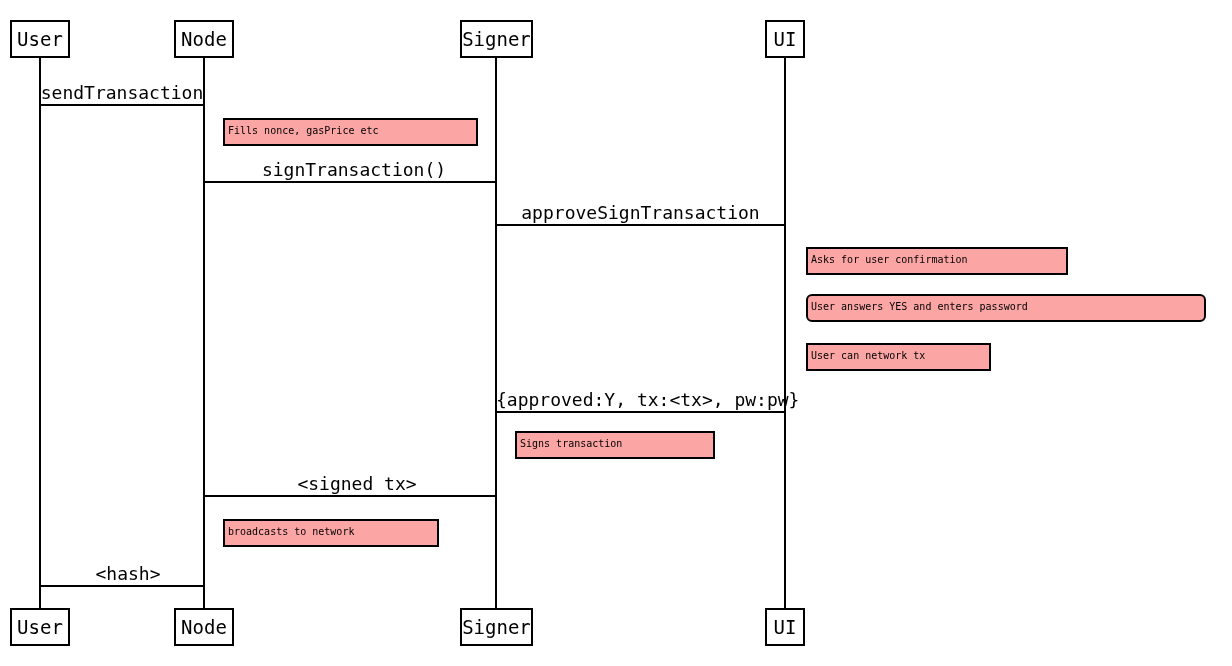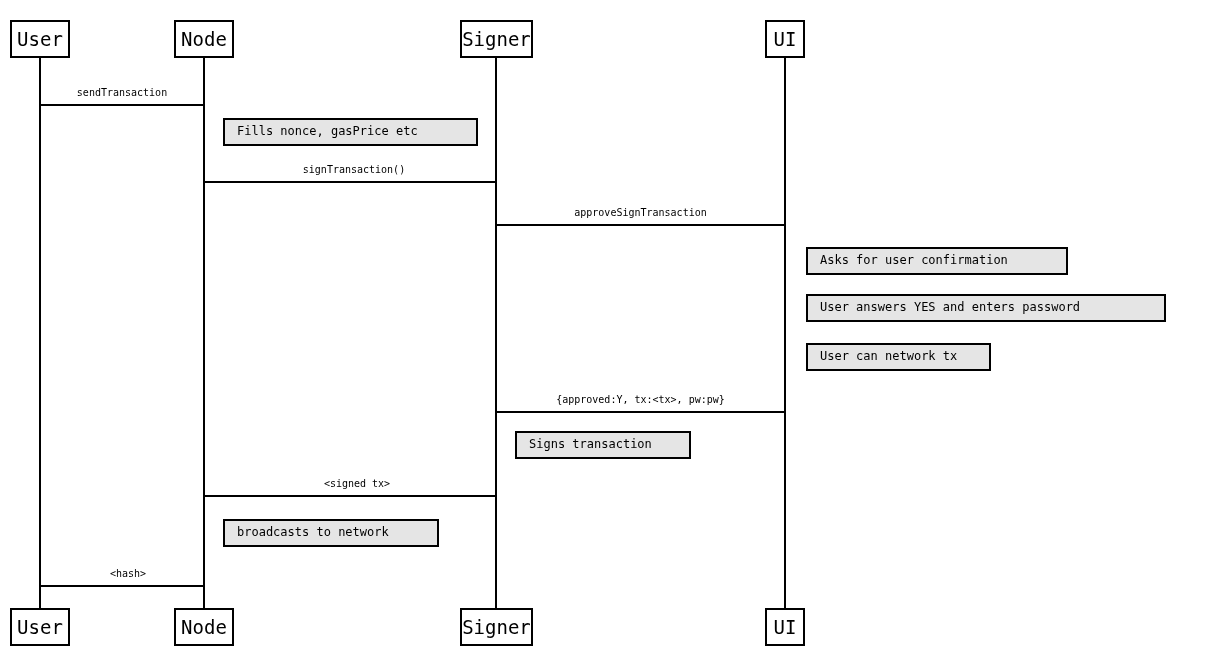--- a/index.html
+++ b/index.html
@@ -41,39 +41,39 @@
 
   
   .msg-line {
     position: absolute;
     height: 2px;
     background: #000000;
     z-index: 2;
   }
   .msg-label {
     position: absolute;
-    font-size: 10px;
+    font-size: 18px;
     color: #000000;
     white-space: nowrap;
     text-align: center;
     z-index: 3;
     line-height: 16px;
   }
 
   
   .note {
     position: absolute;
     box-sizing: border-box;
     border: 2px solid #000000;
-    background: #e5e5e5;
-    font-size: 12px;
+    background: #fca5a5;
+    font-size: 10px;
     color: #000000;
     white-space: nowrap;
     line-height: 22px;
-    padding-left: 12px;
+    padding-left: 3px;
     overflow: visible;
     z-index: 5;
   }
 </style>
 </head>
 <body>
 
 <div id="diagram">
   <div id="layer-lifelines">
       <div class="lifeline" style="left: 39px; top: 58px; height: 550px;"></div>
@@ -91,23 +91,23 @@
       <div class="msg-line" style="left: 495px; top: 411px; width: 291px;"></div>
       <div class="msg-label" style="left: 496px; width: 289px; top: 392px;">{approved:Y, tx:&lt;tx&gt;, pw:pw}</div>
       <div class="msg-line" style="left: 203px; top: 495px; width: 294px;"></div>
       <div class="msg-label" style="left: 211px; width: 292px; top: 476px;">&lt;signed tx&gt;</div>
       <div class="msg-line" style="left: 39px; top: 585px; width: 166px;"></div>
       <div class="msg-label" style="left: 40px; width: 176px; top: 566px;">&lt;hash&gt;</div>
     </div>
   <div id="layer-notes">
       <div class="note" style="left: 223px; top: 118px; width: 255px; height: 28px;">Fills nonce, gasPrice etc</div>
       <div class="note" style="left: 806px; top: 247px; width: 262px; height: 28px;">Asks for user confirmation</div>
-      <div class="note" style="left: 806px; top: 294px; width: 360px; height: 28px;">User answers YES and enters password</div>
+      <div class="note" style="left: 806px; top: 294px; width: 400px; height: 28px; border-radius: 6px;">User answers YES and enters password</div>
       <div class="note" style="left: 806px; top: 343px; width: 185px; height: 28px;">User can network tx</div>
-      <div class="note" style="left: 515px; top: 431px; width: 176px; height: 28px;">Signs transaction</div>
+      <div class="note" style="left: 515px; top: 431px; width: 200px; height: 28px;">Signs transaction</div>
       <div class="note" style="left: 223px; top: 519px; width: 216px; height: 28px;">broadcasts to network</div>
     </div>
   <div id="layer-participants">
       <div class="participant" style="left: 10px; top: 20px; width: 60px; height: 38px;">
         <span>User</span>
       </div>
       <div class="participant" style="left: 10px; top: 608px; width: 60px; height: 38px;">
         <span>User</span>
       </div>
       <div class="participant" style="left: 174px; top: 20px; width: 60px; height: 38px;">

